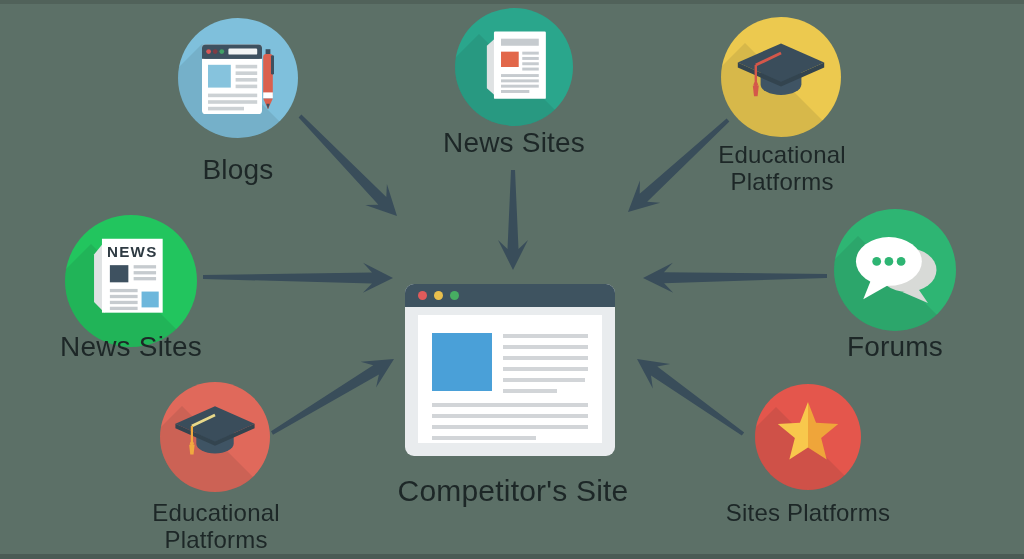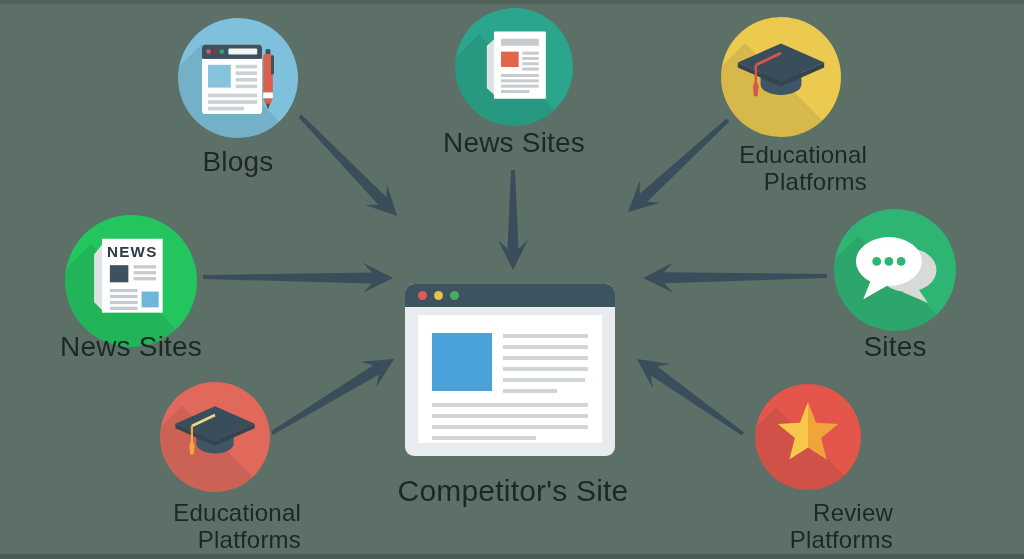--- a/index.html
+++ b/index.html
@@ -18,21 +18,21 @@
     position:absolute;left:20%;top:22%;width:230%;height:230%;
     transform:rotate(45deg);transform-origin:0 0;
     background:rgba(28,40,42,.10);z-index:1;
   }
 
   .label{
     position:absolute;text-align:center;color:#1d2727;z-index:20;
     letter-spacing:.2px;
   }
   .lbl-lg{font-size:28px;}
-  .lbl-md{font-size:24px;line-height:27px;text-align:right;}
+  .lbl-md{font-size:24px;line-height:27px;}
   .center-label{font-size:30px;font-weight:normal;}
 
   #arrows{position:absolute;inset:0;width:1024px;height:559px;z-index:5;pointer-events:none;}
 
   
   .browser{
     position:absolute;left:405px;top:284px;width:210px;height:172px;
     background:#e9ecee;border-radius:9px;z-index:15;
   }
   .browser-header{
@@ -81,21 +81,21 @@
     <rect x="25" y="68.5" width="41" height="3" fill="#ccd1d4"></rect>
     <rect x="25" y="74" width="30" height="3" fill="#ccd1d4"></rect>
     <rect x="73" y="26" width="4" height="5" fill="#3e5160"></rect>
     <rect x="71" y="30" width="8" height="36" rx="2.5" fill="#da604e"></rect>
     <rect x="77.5" y="31" width="2.5" height="16" rx="1" fill="#3e5160"></rect>
     <rect x="71" y="62" width="8" height="5" fill="#ffffff"></rect>
     <polygon points="71,67 79,67 75,76" fill="#da604e"></polygon>
     <polygon points="73.6,71.5 76.4,71.5 75,76" fill="#3e5160"></polygon>
   </svg>
 </div>
-<div class="label lbl-lg" style="left:158px;top:146px;width:160px;">Blogs</div>
+<div class="label lbl-lg" style="left:158px;top:154px;width:160px;">Blogs</div>
 
 <div class="circle" style="left: 455px; top: 8px; width: 118px; height: 118px; background: rgb(42, 166, 140);">
   <div class="lshadow"></div>
   <svg viewBox="0 0 100 100">
     <polygon points="27,32 36,24 36,76 27,68" fill="#dfe2e3"></polygon>
     <rect x="33" y="20" width="44" height="57" rx="1" fill="#ffffff"></rect>
     <rect x="39" y="26" width="32" height="6" fill="#c6cbcf"></rect>
     <rect x="39" y="37" width="15" height="13" fill="#e2674a"></rect>
     <rect x="57" y="37" width="14" height="2.5" fill="#c6cbcf"></rect>
     <rect x="57" y="41.5" width="14" height="2.5" fill="#c6cbcf"></rect>
@@ -147,21 +147,21 @@
   <svg viewBox="0 0 100 100">
     <ellipse cx="60" cy="50" rx="24" ry="18" fill="#d8dad7"></ellipse>
     <polygon points="68,64 77,77 56,68" fill="#d8dad7"></polygon>
     <ellipse cx="45" cy="43" rx="27" ry="20" fill="#ffffff"></ellipse>
     <polygon points="30,59 24,74 45,62" fill="#ffffff"></polygon>
     <circle cx="35" cy="43" r="3.6" fill="#2eb573"></circle>
     <circle cx="45" cy="43" r="3.6" fill="#2eb573"></circle>
     <circle cx="55" cy="43" r="3.6" fill="#2eb573"></circle>
   </svg>
 </div>
-<div class="label lbl-lg" style="left:805px;top:331px;width:180px;">Sites</div>
+<div class="label lbl-lg" style="left:805px;top:331px;width:180px;">Forums</div>
 
 <div class="circle" style="left: 160px; top: 382px; width: 110px; height: 110px; background: rgb(224, 105, 91);">
   <div class="lshadow"></div>
   <svg viewBox="0 0 100 100">
     <path d="M33,46 L67,46 L67,56 A17,9 0 0 1 33,56 Z" fill="#3f5464"></path>
     <polygon points="50,22 86,38 50,54 14,38" fill="#3a4d5b"></polygon>
     <polygon points="86,38 86,42 50,58 14,42 14,38 50,54" fill="#33444f"></polygon>
     <path d="M50,30 L29,40" stroke="#e8d98a" stroke-width="2.4" fill="none"></path>
     <path d="M29,40 L29,55" stroke="#f0a93f" stroke-width="2" fill="none"></path>
     <circle cx="29" cy="56" r="1.8" fill="#f0a93f"></circle>
@@ -170,21 +170,21 @@
 </div>
 <div class="label lbl-md" style="left:131px;top:499px;width:170px;">Educational Platforms</div>
 
 <div class="circle" style="left: 755px; top: 384px; width: 106px; height: 106px; background: rgb(228, 86, 76);">
   <div class="lshadow"></div>
   <svg viewBox="0 0 100 100">
     <polygon points="50,17 42.4,36.5 21.5,37.7 37.6,51 32.4,71.3 50,60" fill="#f8c84c"></polygon>
     <polygon points="50,17 57.6,36.5 78.5,37.7 62.4,51 67.6,71.3 50,60" fill="#efa53a"></polygon>
   </svg>
 </div>
-<div class="label lbl-md" style="left:723px;top:499px;width:170px;">Review Platforms</div>
+<div class="label lbl-md" style="left:723px;top:499px;width:170px;">Sites Platforms</div>
 
 <div class="browser">
   <div class="browser-header">
     <div class="tdot" style="left:13px;background:#df5b5b;"></div>
     <div class="tdot" style="left:29px;background:#e9bf4d;"></div>
     <div class="tdot" style="left:45px;background:#47ad62;"></div>
   </div>
   <div class="browser-content">
     <div class="img-ph"></div>
     <div class="tl" style="left:85px;top:19px;width:85px;"></div>

